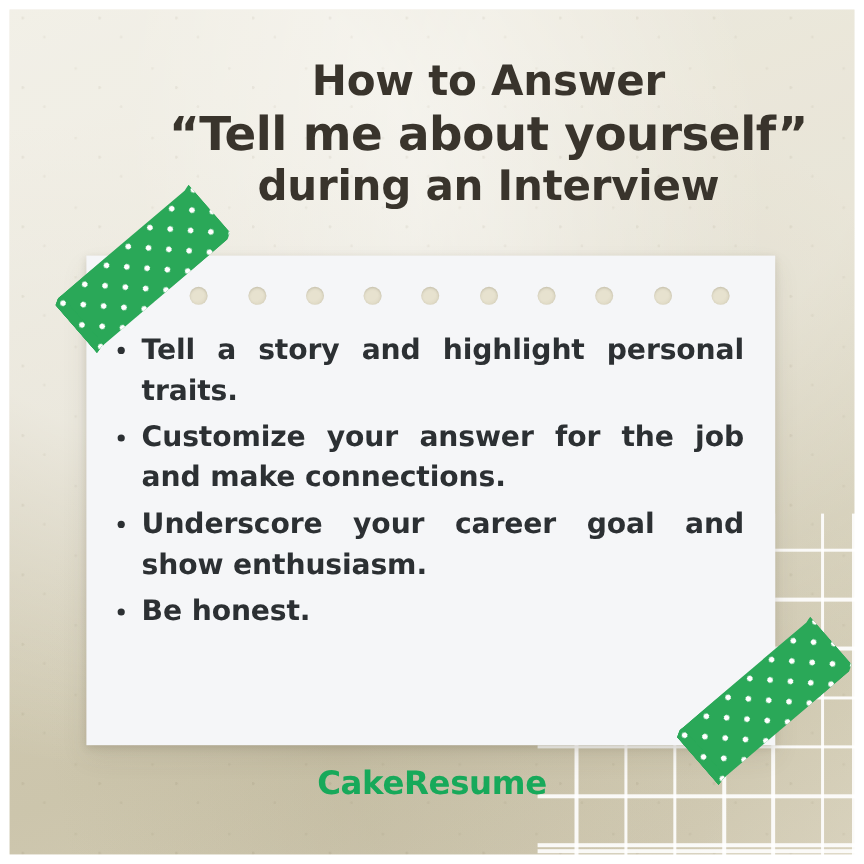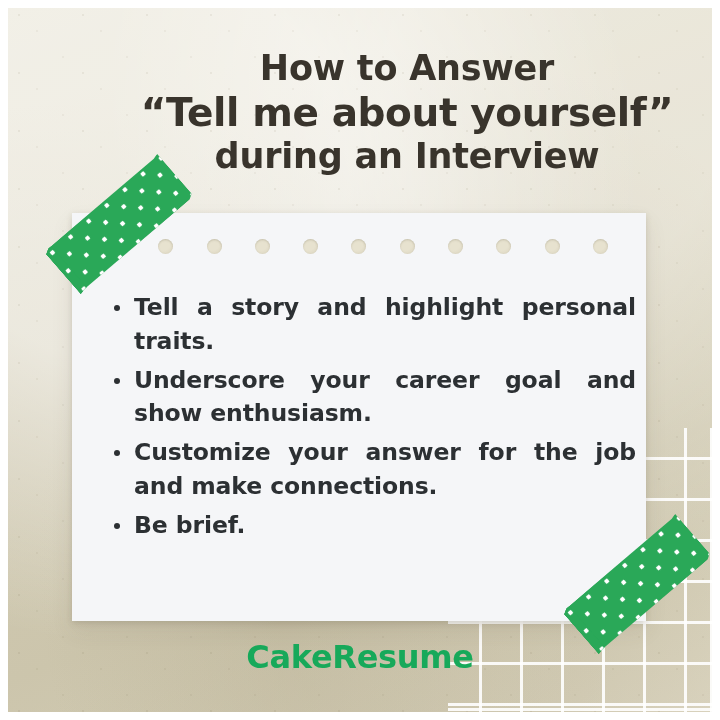--- a/index.html
+++ b/index.html
@@ -71,21 +71,21 @@
   .hole{
     width:15px;height:15px;border-radius:50%;
     background:radial-gradient(circle at 38% 34%, #e7e2cf 0 46%, #d9d3bd 100%);
     box-shadow:inset 0 1px 2px rgba(120,112,88,.30);
   }
 
   
   #bullets{
     position:absolute;left:0;top:62px;width:574px;
     padding:0 26px 0 20px;box-sizing:border-box;
-    list-style:none;margin:16px;
+    list-style:none;margin:0;
   }
   #bullets li{
     position:relative;
     padding-left:26px;
     margin:0 0 5px 0;
     font-size:23.5px;
     font-weight:700;
     line-height:1.44;
     color:#2c3033;
     text-align:justify;
@@ -124,21 +124,21 @@
   #tape-br{
     left:562px;top:556px;width:150px;height:56px;
     transform:rotate(-41deg);transform-origin:center;
     -webkit-clip-path:polygon(0% 6%,4% 0%,96% 3%,100% 0%,100% 94%,96% 100%,4% 97%,0% 100%);
     clip-path:polygon(0% 6%,4% 0%,96% 3%,100% 0%,100% 94%,96% 100%,4% 97%,0% 100%);
   }
 
   
   #brand{
     position:absolute;left:0;top:638px;width:720px;text-align:center;
-    font-size:32px;font-weight:800;color:#17a95a;letter-spacing:-.3px;
+    font-size:27px;font-weight:800;color:#17a95a;letter-spacing:-.3px;
   }
 </style>
 </head>
 <body>
 
 <div id="poster">
 
   <div id="paper">
     <div id="grain"></div>
     <div id="grid"></div>
@@ -159,23 +159,23 @@
         <div class="hole"></div>
         <div class="hole"></div>
         <div class="hole"></div>
         <div class="hole"></div>
         <div class="hole"></div>
         <div class="hole"></div>
         <div class="hole"></div>
       </div>
     <ul id="bullets">
         <li><span>Tell a story and highlight personal traits.</span></li>
+        <li><span>Customize your answer for the job and make connections.</span></li>
         <li><span>Underscore your career goal and show enthusiasm.</span></li>
-        <li><span>Customize your answer for the job and make connections.</span></li>
-        <li><span>Be brief.</span></li>
+        <li><span>Be honest.</span></li>
       </ul>
   </div>
 
   <div class="tape" id="tape-tl"></div>
   <div class="tape" id="tape-br"></div>
 
   <div id="brand">CakeResume</div>
 
 </div>
 

